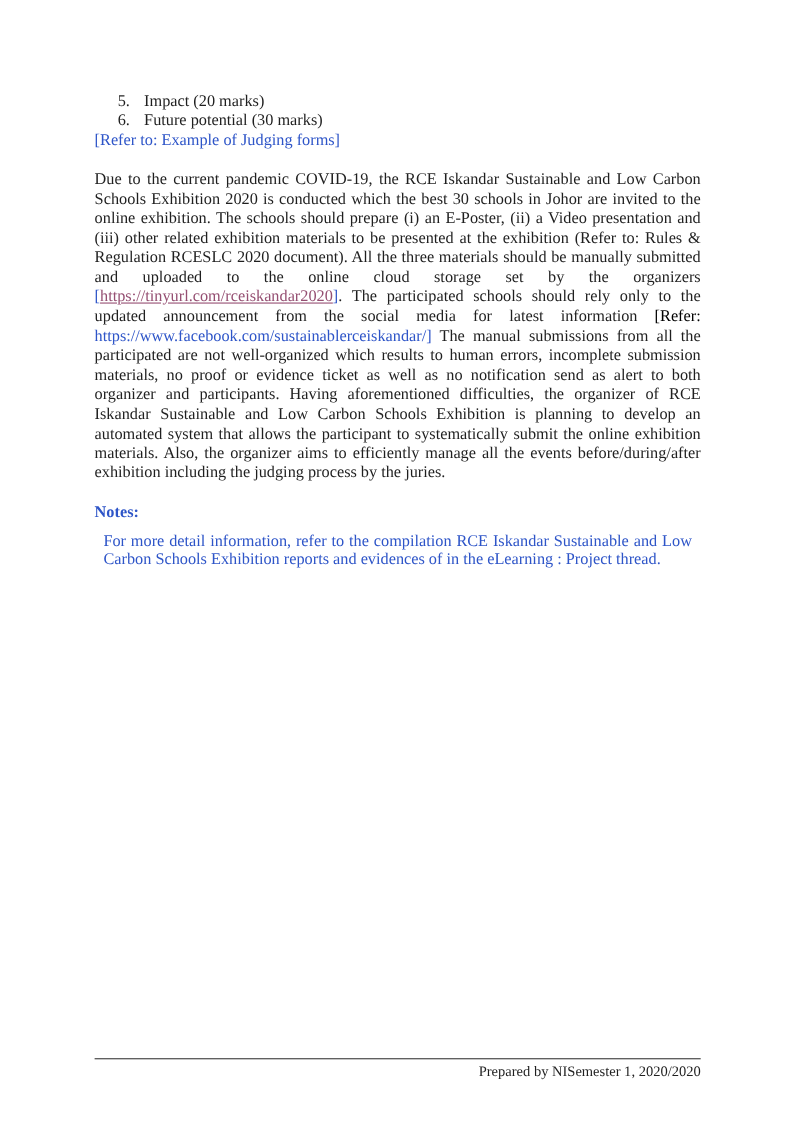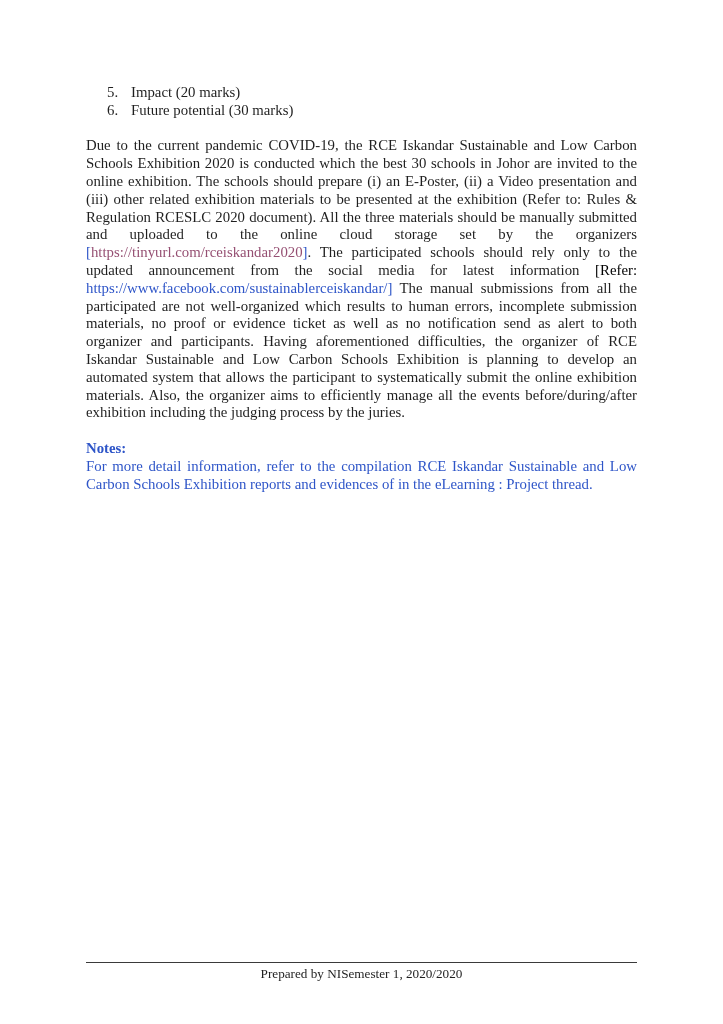--- a/index.html
+++ b/index.html
@@ -41,72 +41,74 @@
   }
   .para {
     margin: 17.8px 0 0 0;
     text-align: justify;
   }
   .blue {
     color: #000000;
   }
   a.link-visited {
     color: #954F72;
+    text-decoration: underline;
     cursor: pointer;
   }
   a.link-blue-underline {
     color: #2e55c8;
     cursor: pointer;
   }
   .blue-bracket {
     color: #2e55c8;
     text-decoration: underline;
   }
   .notes-heading {
     margin-top: 17.8px;
     color: #2e55c8;
     font-weight: bold;
   }
   .notes-body {
     color: #2e55c8;
     text-align: justify;
-    margin: 0;
+    margin: 8px;
   }
   .footer {
     position: absolute;
     left: 86px;
     width: 551px;
     top: 962px;
     border-top: 1px solid #3a3a3a;
     font-family: "Liberation Serif", "DejaVu Serif", serif;
     font-size: 13.2px;
     line-height: 18px;
     color: #1f1f1f;
     display: flex;
-    justify-content: center;
+    justify-content: flex-end;
     padding-top: 2px;
   }
 </style>
 </head>
 <body>
 
 <div class="doc-page">
   <div class="content">
 
     <div class="num-list">
       <div class="num-item">
         <span class="num">5.</span>
         <span>Impact (20 marks)</span>
       </div>
       <div class="num-item">
         <span class="num">6.</span>
         <span>Future potential (30 marks)</span>
       </div>
     </div>
 
+    <div class="ref-line">[Refer to: Example of Judging forms]</div>
 
     <p class="para"><span>Due to the current pandemic COVID-19, the RCE Iskandar Sustainable and Low Carbon Schools Exhibition 2020 is conducted which the best 30 schools in Johor are invited to the online exhibition. The schools should prepare (i) an E-Poster, (ii) a Video presentation and (iii) other related exhibition materials to be presented at the exhibition (Refer to: Rules &amp; Regulation RCESLC 2020 document). All the three materials should be manually submitted and uploaded to the online cloud storage set by the organizers </span><span class="blue-bracket">[</span><a class="link-visited">https://tinyurl.com/rceiskandar2020</a><span class="blue-bracket">]</span><span>. The participated schools should rely only to the updated announcement from the social media for latest information </span><span class="blue">[Refer:</span> <a class="link-blue-underline">https://www.facebook.com/sustainablerceiskandar/]</a><span> The manual submissions from all the participated are not well-organized which results to human errors, incomplete submission materials, no proof or evidence ticket as well as no notification send as alert to both organizer and participants. Having aforementioned difficulties, the organizer of RCE Iskandar Sustainable and Low Carbon Schools Exhibition is planning to develop an automated system that allows the participant to systematically submit the online exhibition materials. Also, the organizer aims to efficiently manage all the events before/during/after exhibition including the judging process by the juries.</span></p>
 
     <div class="notes-heading">Notes:</div>
     <p class="notes-body">For more detail information, refer to the compilation RCE Iskandar Sustainable and Low Carbon Schools Exhibition reports and evidences of in the eLearning : Project thread.</p>
 
   </div>
 
   <div class="footer">
     <span>Prepared by NI</span>

